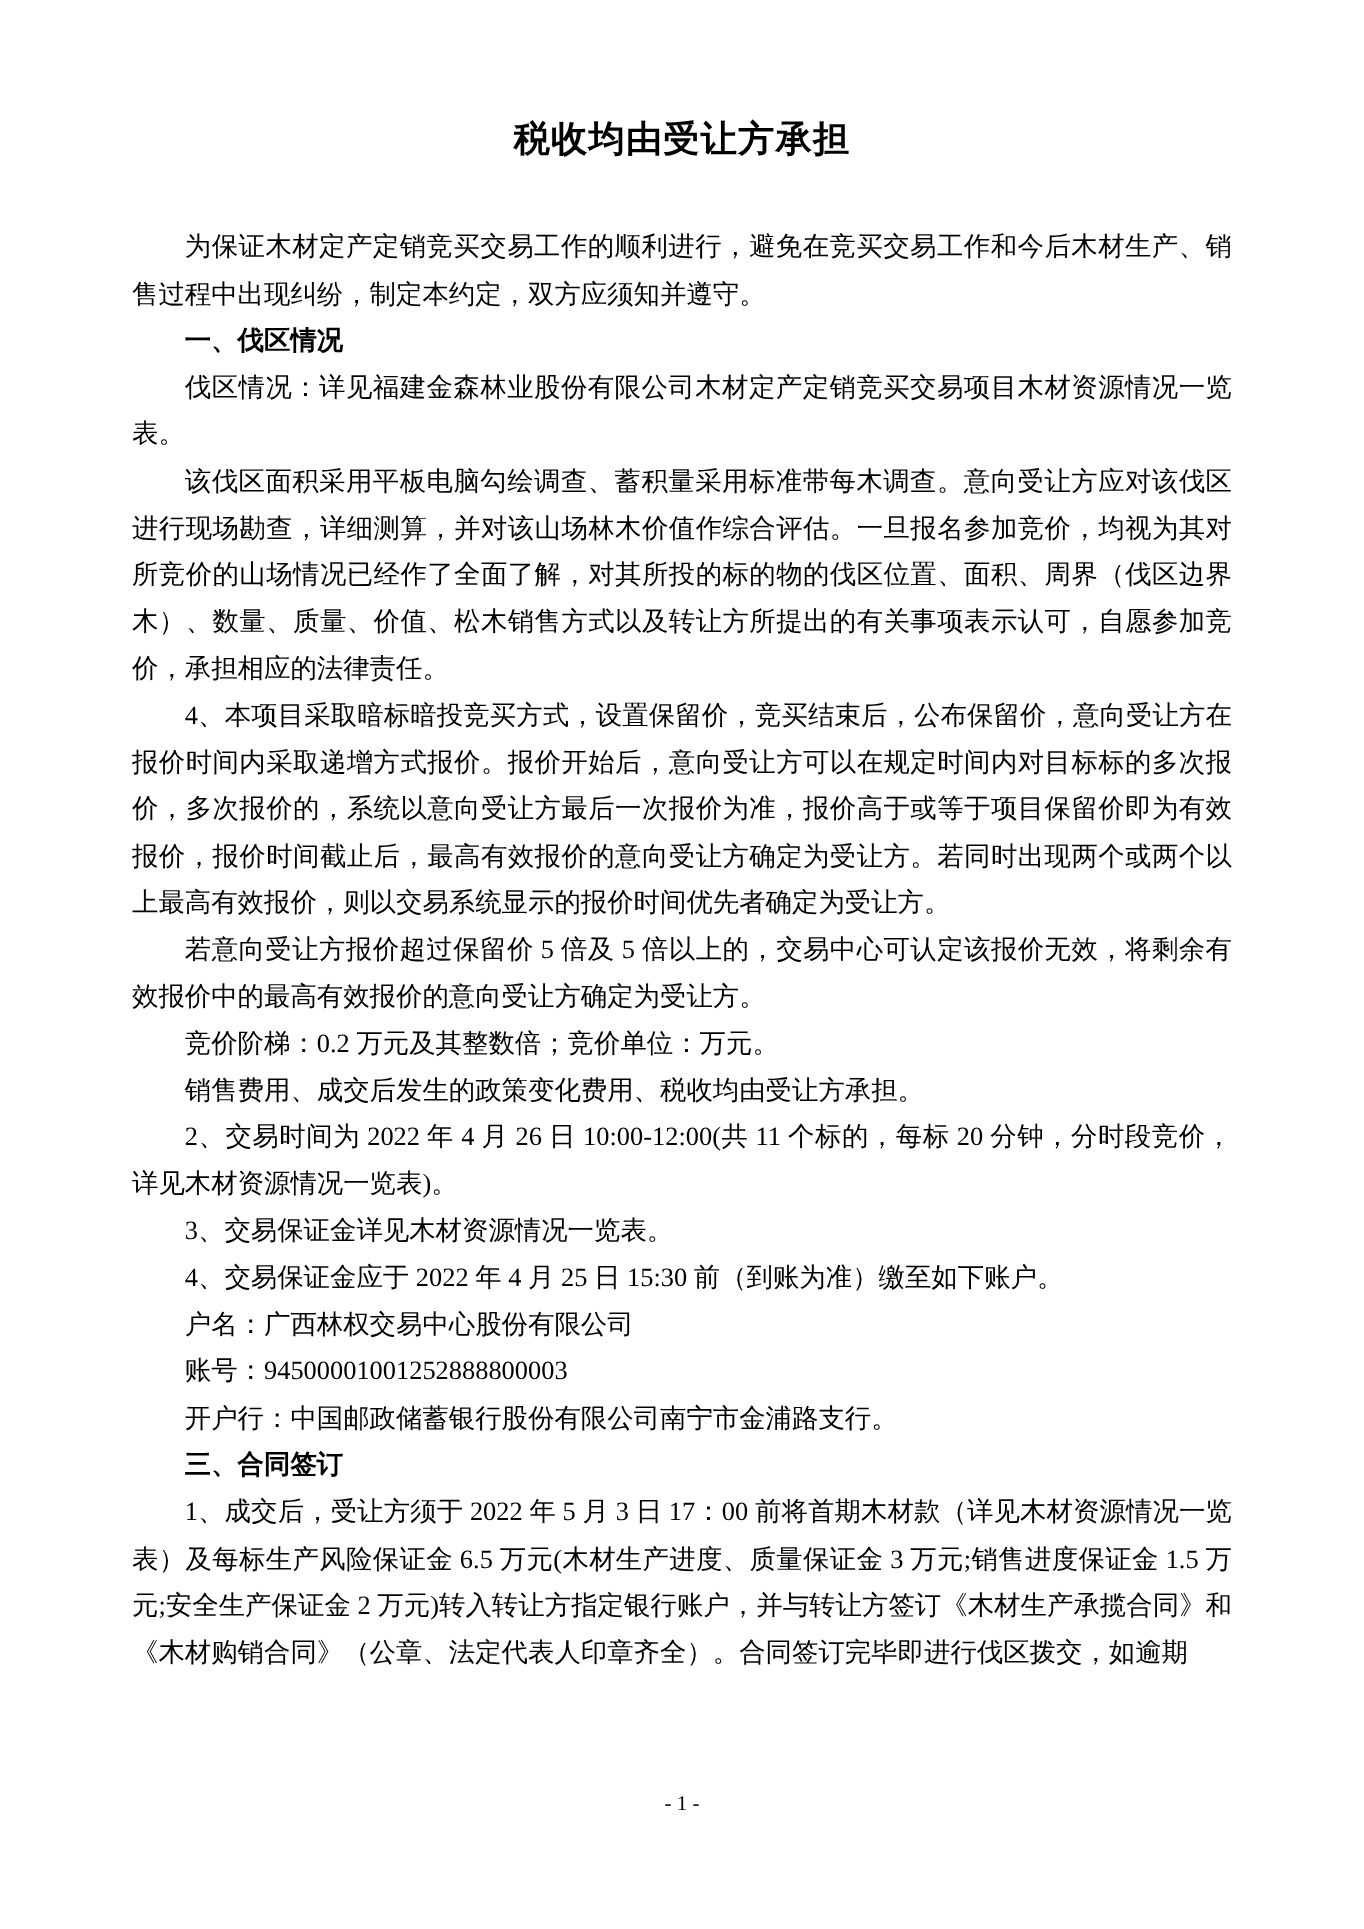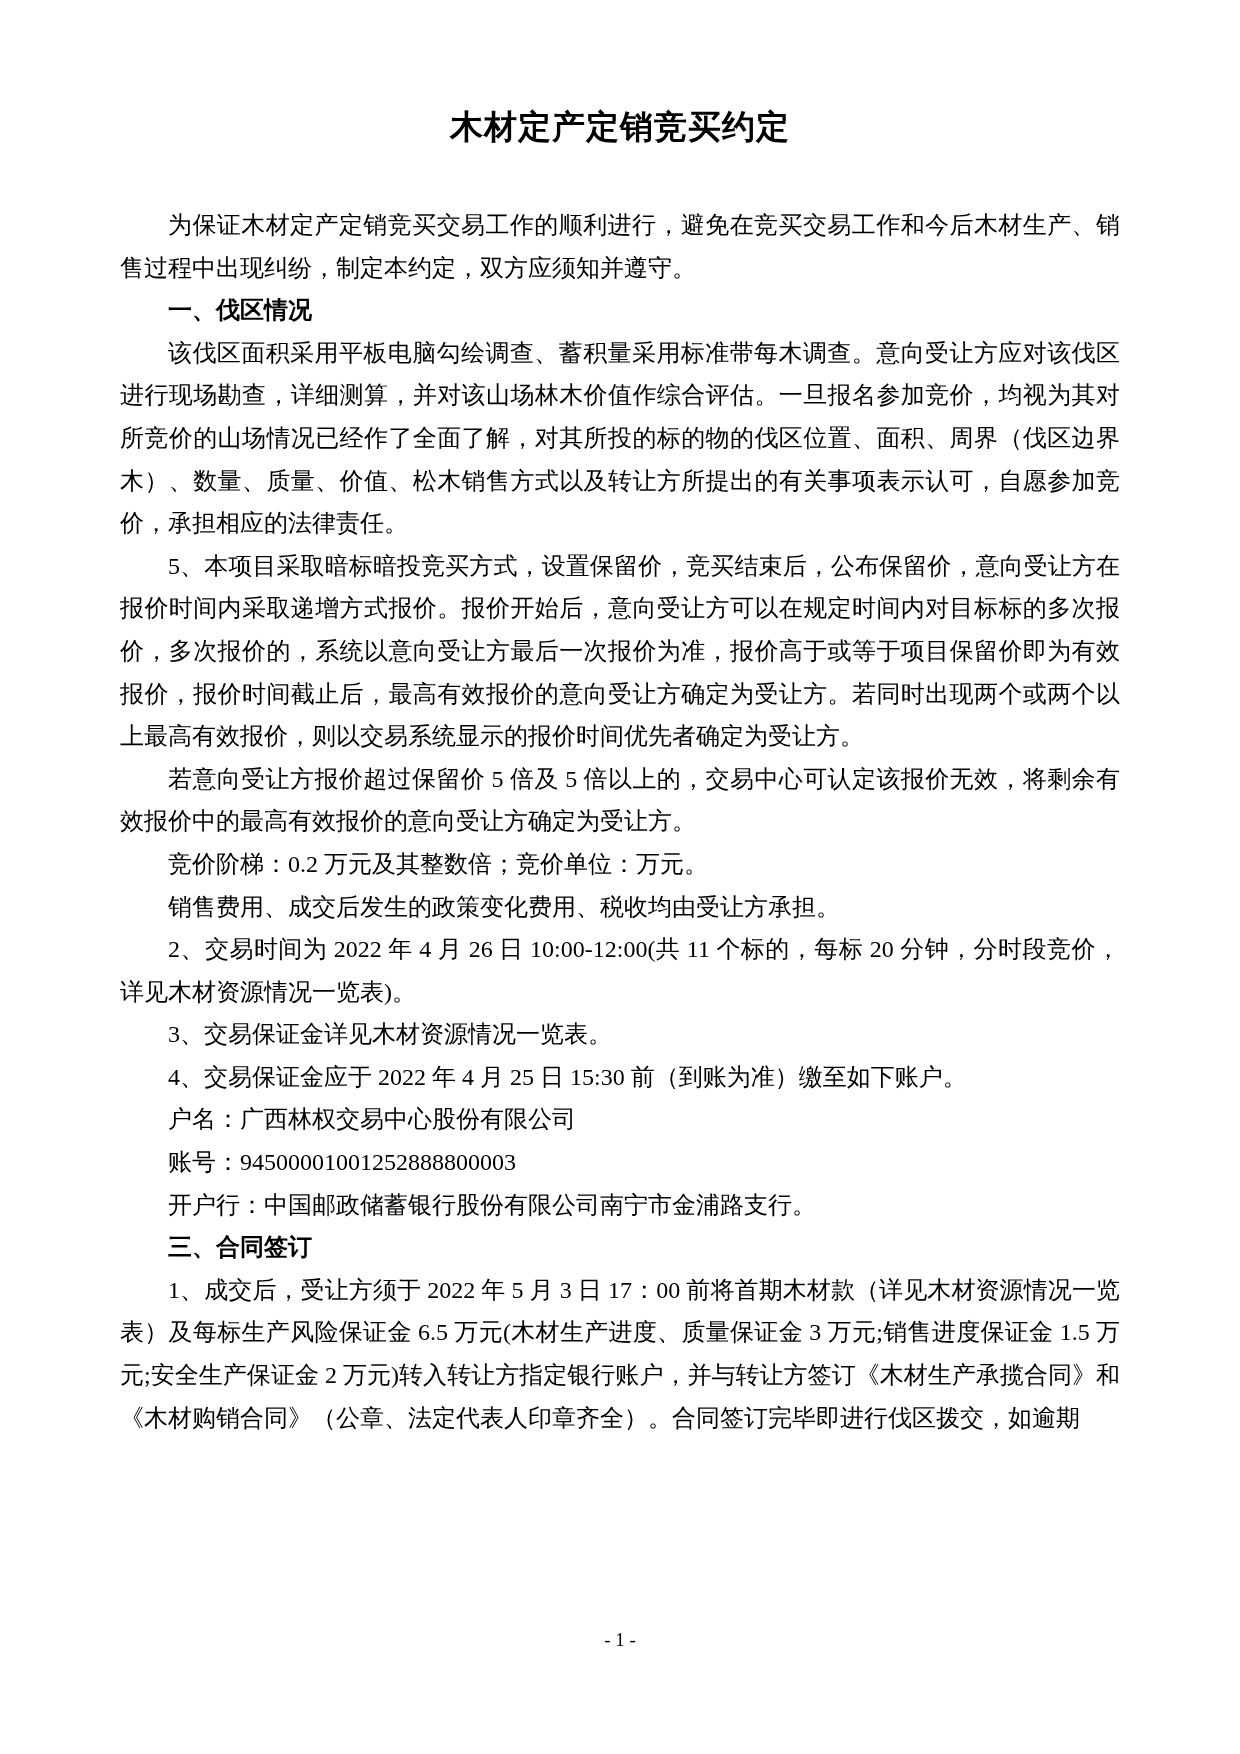--- a/index.html
+++ b/index.html
@@ -54,28 +54,29 @@
     font-size: 19px;
     line-height: 24px;
     font-family: "Liberation Serif", "DejaVu Serif", serif;
     color: #000000;
   }
 </style>
 </head>
 <body>
 
 <div class="page">
-  <h1 class="doc-title">木材定产定销竞买约定</h1>
+  <h1 class="doc-title">税收均由受让方承担</h1>
 
   <div class="doc-body">
 
   <p class="para">为保证木材定产定销竞买交易工作的顺利进行，避免在竞买交易工作和今后木材生产、销售过程中出现纠纷，制定本约定，双方应须知并遵守。</p>
       <p class="heading">一、伐区情况</p>
+      <p class="para">伐区情况：详见福建金森林业股份有限公司木材定产定销竞买交易项目木材资源情况一览表。</p>
       <p class="para">该伐区面积采用平板电脑勾绘调查、蓄积量采用标准带每木调查。意向受让方应对该伐区进行现场勘查，详细测算，并对该山场林木价值作综合评估。一旦报名参加竞价，均视为其对所竞价的山场情况已经作了全面了解，对其所投的标的物的伐区位置、面积、周界（伐区边界木）、数量、质量、价值、松木销售方式以及转让方所提出的有关事项表示认可，自愿参加竞价，承担相应的法律责任。</p>
-      <p class="para">5、本项目采取暗标暗投竞买方式，设置保留价，竞买结束后，公布保留价，意向受让方在报价时间内采取递增方式报价。报价开始后，意向受让方可以在规定时间内对目标标的多次报价，多次报价的，系统以意向受让方最后一次报价为准，报价高于或等于项目保留价即为有效报价，报价时间截止后，最高有效报价的意向受让方确定为受让方。若同时出现两个或两个以上最高有效报价，则以交易系统显示的报价时间优先者确定为受让方。</p>
+      <p class="para">4、本项目采取暗标暗投竞买方式，设置保留价，竞买结束后，公布保留价，意向受让方在报价时间内采取递增方式报价。报价开始后，意向受让方可以在规定时间内对目标标的多次报价，多次报价的，系统以意向受让方最后一次报价为准，报价高于或等于项目保留价即为有效报价，报价时间截止后，最高有效报价的意向受让方确定为受让方。若同时出现两个或两个以上最高有效报价，则以交易系统显示的报价时间优先者确定为受让方。</p>
       <p class="para">若意向受让方报价超过保留价 5 倍及 5 倍以上的，交易中心可认定该报价无效，将剩余有效报价中的最高有效报价的意向受让方确定为受让方。</p>
       <p class="para">竞价阶梯：0.2 万元及其整数倍；竞价单位：万元。</p>
       <p class="para">销售费用、成交后发生的政策变化费用、税收均由受让方承担。</p>
       <p class="para">2、交易时间为 2022 年 4 月 26 日 10:00-12:00(共 11 个标的，每标 20 分钟，分时段竞价，详见木材资源情况一览表)。</p>
       <p class="para">3、交易保证金详见木材资源情况一览表。</p>
       <p class="para">4、交易保证金应于 2022 年 4 月 25 日 15:30 前（到账为准）缴至如下账户。</p>
       <p class="para">户名：广西林权交易中心股份有限公司</p>
       <p class="para">账号：94500001001252888800003</p>
       <p class="para">开户行：中国邮政储蓄银行股份有限公司南宁市金浦路支行。</p>
       <p class="heading">三、合同签订</p>

